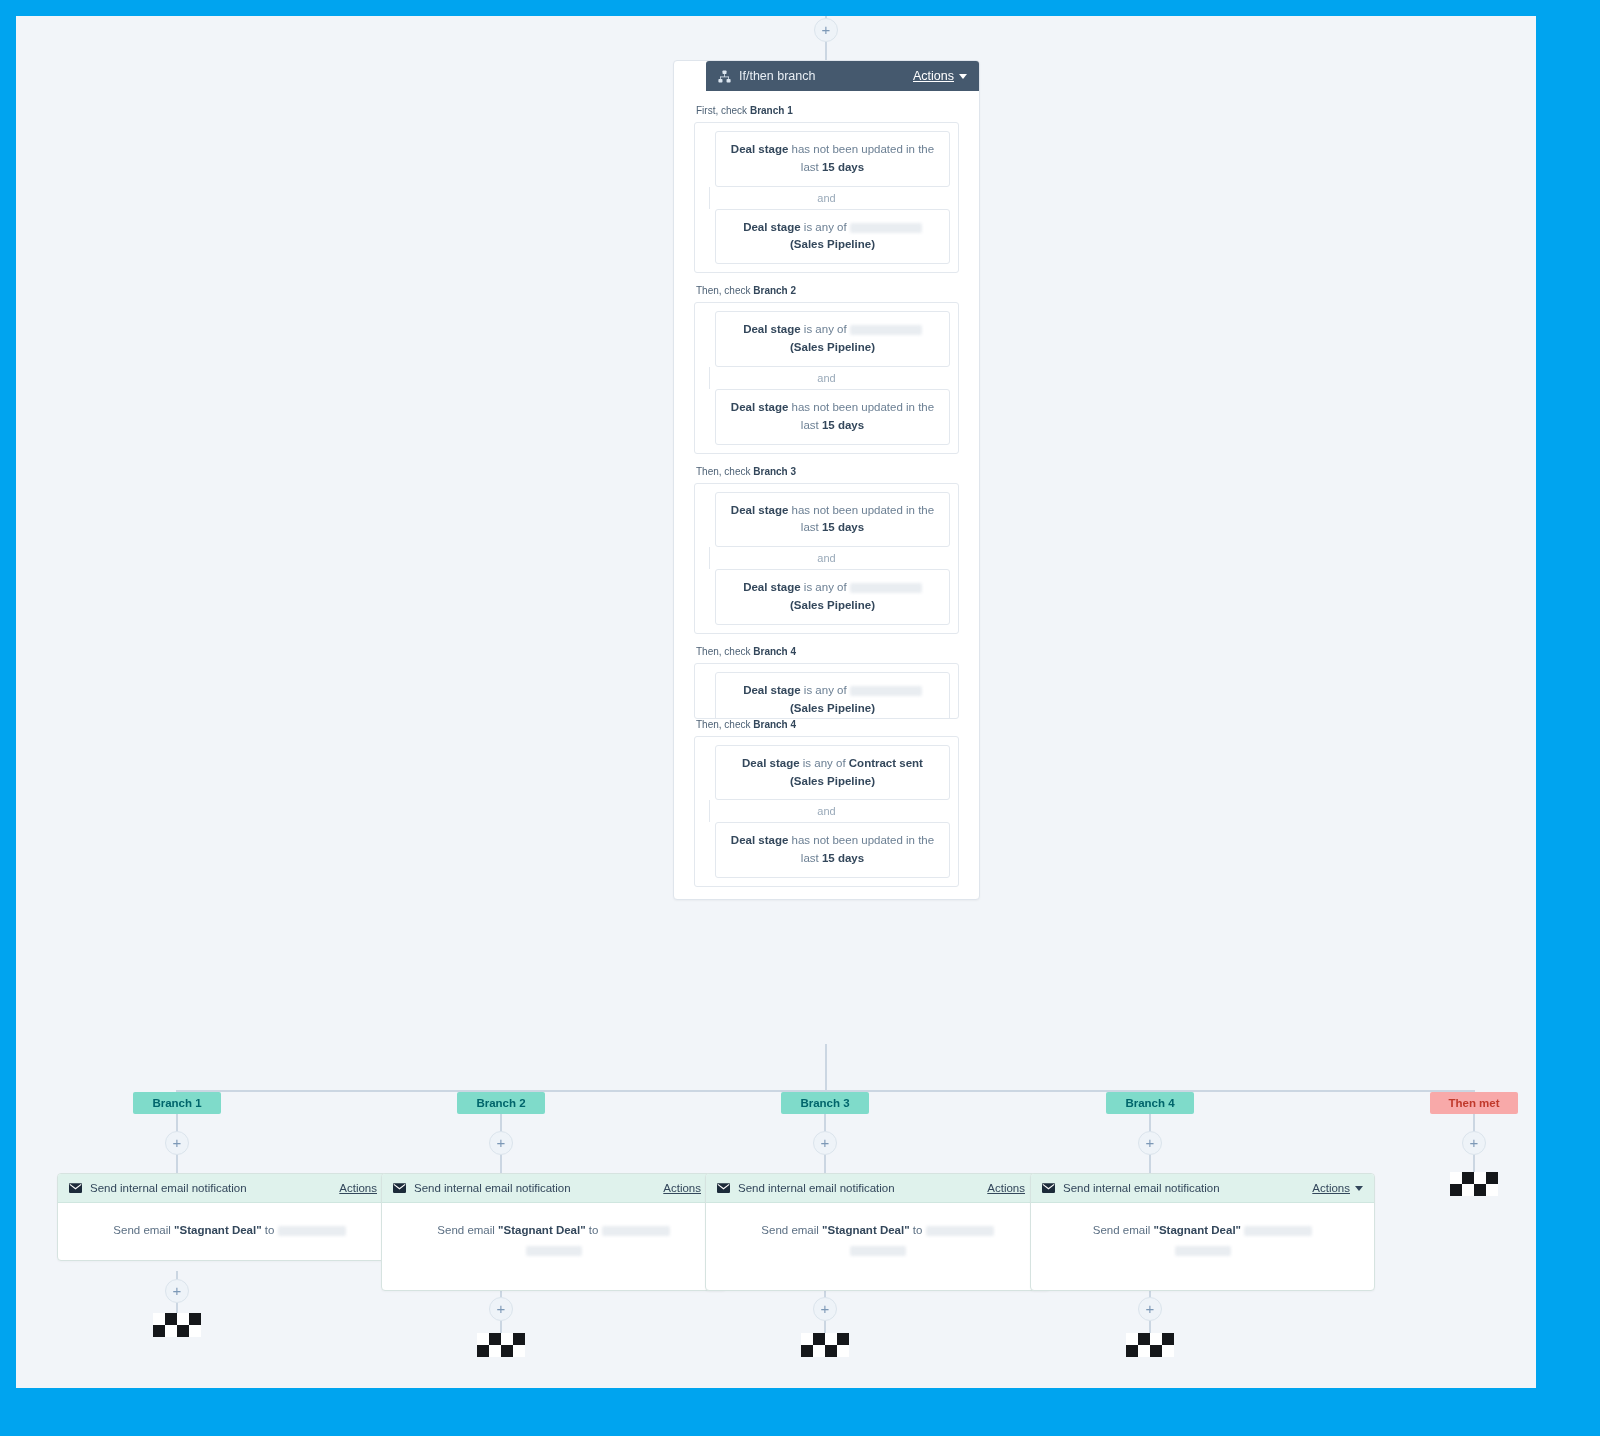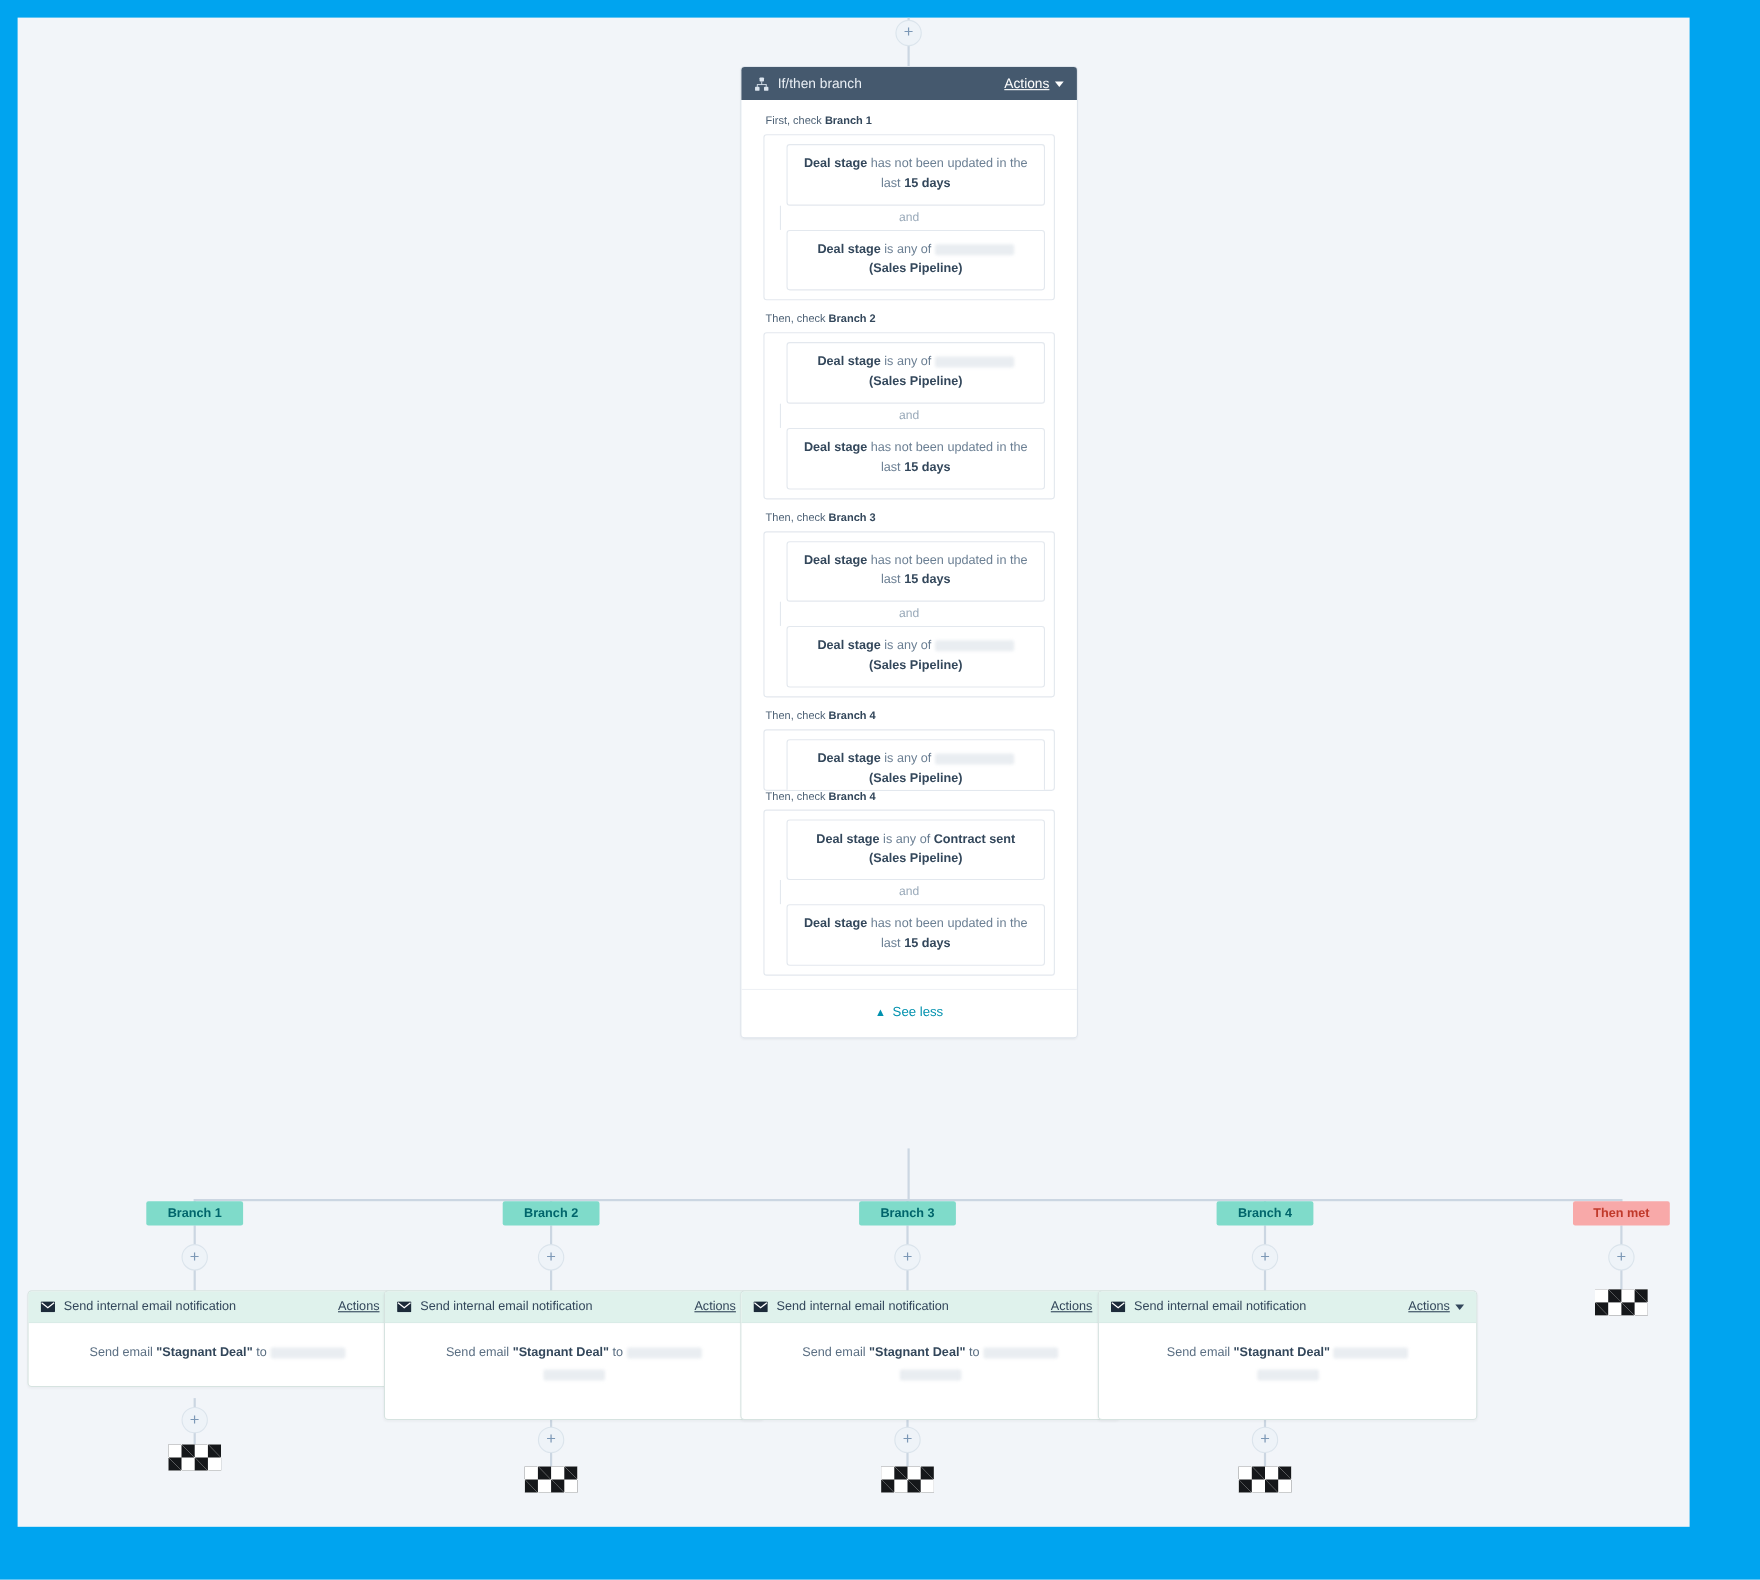--- a/index.html
+++ b/index.html
@@ -33,21 +33,21 @@
   
   #ifthen {
     position:absolute; left:657px; top:44px; width:307px;
     background:#ffffff; border:1px solid #dfe5ec; border-radius:4px;
     box-shadow:0 1px 2px rgba(0,0,0,.04);
     z-index:3;
   }
   #ifthen .hdr {
     height:30px; background:#45596e; border-radius:3px 3px 0 0;
     display:flex; align-items:center; padding:0 12px;
-    color:#e8eef4; font-size:12.5px;
+    color:#e8eef4; font-size:12.5px;margin-left:32px;
   }
   #ifthen .hdr .ico { margin-right:8px; display:flex; align-items:center; }
   #ifthen .hdr .ttl { flex:1; }
   #ifthen .hdr .act {
     font-size:12.5px; color:#ffffff; text-decoration:underline; cursor:pointer;
     display:flex; align-items:center; gap:5px;
   }
   .caret { width:0;height:0;border-left:4px solid transparent;border-right:4px solid transparent;border-top:5px solid currentColor; }
 
   #ifthen .body { padding:14px 20px 0 20px; position:relative; }
@@ -90,20 +90,21 @@
     font-size:11.5px; font-weight:bold; border-radius:2px; z-index:4;
   }
   .badge.ok   { background:#7fdbca; color:#00656b; }
   .badge.none { background:#f8a9a9; color:#c0392b; }
 
   
   .acard {
     position:absolute; width:345px; background:#ffffff;
     border:1px solid #d6e3e0; border-radius:4px; z-index:3;
     box-shadow:0 1px 2px rgba(0,0,0,.03);
+    margin-left:32px;
   }
   .acard .ahdr {
     height:29px; background:#dff2ec; border-bottom:1px solid #cfe6df;
     border-radius:3px 3px 0 0; display:flex; align-items:center;
     padding:0 11px; font-size:11.5px; color:#33475b;
   }
   .acard .ahdr .mail { margin-right:8px; display:flex; align-items:center; }
   .acard .ahdr .ttl { flex:1; }
   .acard .ahdr .act {
     font-size:11.5px; color:#33475b; text-decoration:underline; cursor:pointer;
@@ -177,23 +178,20 @@
         <div class="cond-group clip-sm">
           <div class="cond-box"><b>Deal stage</b><span> is any of </span><span class="redact" style="width: 72px;"></span><br><b>(Sales Pipeline)</b></div>
         </div>
         <div class="br-label"><span>Then, check </span><b>Branch 4</b></div>
         <div class="cond-group">
           <div class="cond-box"><b>Deal stage</b><span> is any of </span><b>Contract sent</b><br><b>(Sales Pipeline)</b></div>
           <div class="androw">and</div>
           <div class="cond-box"><b>Deal stage</b><span> has not been updated in the last </span><b>15 days</b></div>
         </div>
       </div>
-    <div class="seeless">
-      <span class="chev">▲</span><span>See less</span>
-    </div>
   </div>
 
   <div class="vline" style="left:809px;top:1028px;height:47px;"></div>
   <div class="hline" style="left:161px;top:1074px;width:1297px;"></div>
 
   <div id="outHost">
       <div class="vline" style="left: 160px; top: 1074px; height: 13px;"></div>
       <div class="badge ok" style="left: 117px; top: 1076px; width: 88px;">Branch 1</div>
       <div class="vline" style="left: 160px; top: 1098px; height: 62px;"></div>
       <div class="plusbtn" style="left: 149px; top: 1115px;">

